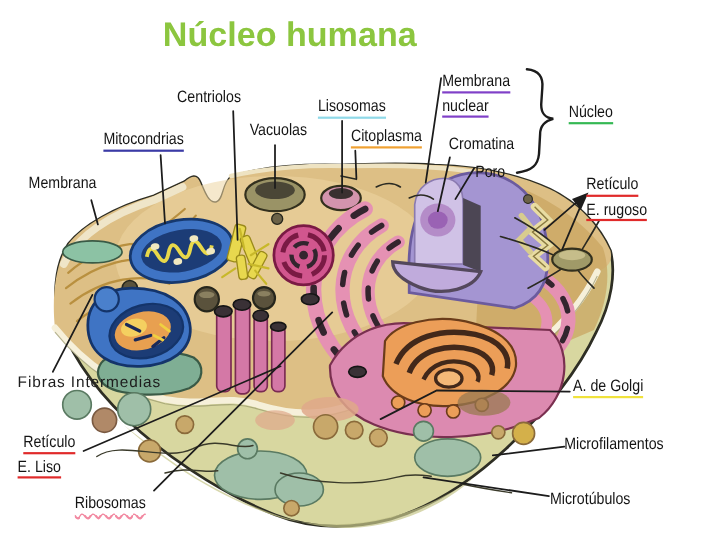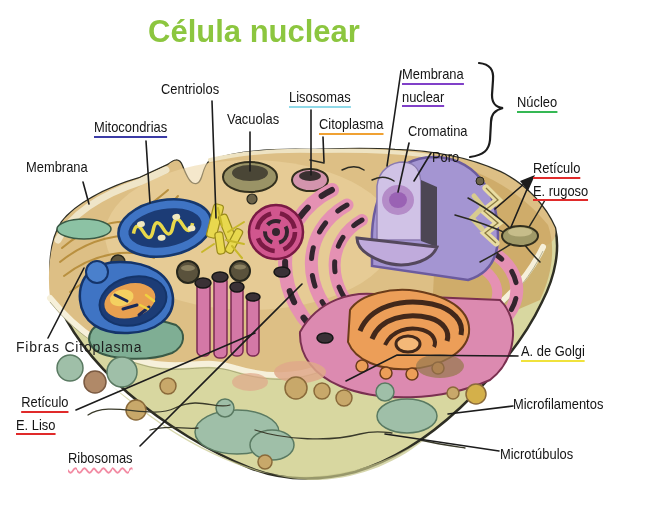--- a/index.html
+++ b/index.html
@@ -274,21 +274,21 @@
     <path d="M140,446 L302,284"></path>
     <path d="M518,356 L397,355 L346,381"></path>
     <path d="M513,406 L448,414"></path>
     <path d="M499,451 L385,434"></path>
 
     <path d="M479,63 C490,64 494,70 493,80 L492,95 C492,103 495,107 503,108
              C495,110 491,114 491,122 L490,140 C489,150 484,155 470,157" stroke-width="2.2"></path>
   </g>
 </svg>
 
-<div class="title">Célula nuclear</div>
+<div class="title">Núcleo humana</div>
 
 <div class="label" style="left:26px;top:157px"><span>Membrana</span></div>
 <div class="label" style="left:94px;top:117px"><span class="u navy">Mitocondrias</span></div>
 <div class="label" style="left:161px;top:79px"><span>Centriolos</span></div>
 <div class="label" style="left:227px;top:109px"><span>Vacuolas</span></div>
 <div class="label" style="left:289px;top:87px"><span class="u cyan">Lisosomas</span></div>
 <div class="label" style="left:319px;top:114px"><span class="u orange">Citoplasma</span></div>
 
 <div class="label" style="left:402px;top:64px">
   <span class="u purple">Membrana</span><br>
@@ -300,21 +300,21 @@
 
 <div class="label" style="left:533px;top:158px">
   <span class="u red">Retículo</span><br>
   <span class="u red">E. rugoso</span>
 </div>
 
 <div class="label" style="left:521px;top:341px"><span class="u yellow">A. de Golgi</span></div>
 <div class="label" style="left:513px;top:394px"><span>Microfilamentos</span></div>
 <div class="label" style="left:500px;top:444px"><span>Microtúbulos</span></div>
 
-<div class="label geo" style="left:16px;top:338px"><span>Fibras Citoplasma</span></div>
+<div class="label geo" style="left:16px;top:338px"><span>Fibras Intermedias</span></div>
 
 <div class="label" style="left:16px;top:392px">
   <span class="u red" style="margin-left:6px">Retículo</span><br>
   <span class="u red">E. Liso</span>
 </div>
 
 <div class="label" style="left:68px;top:448px"><span class="wavy">Ribosomas</span></div>
 
 </div>
 

